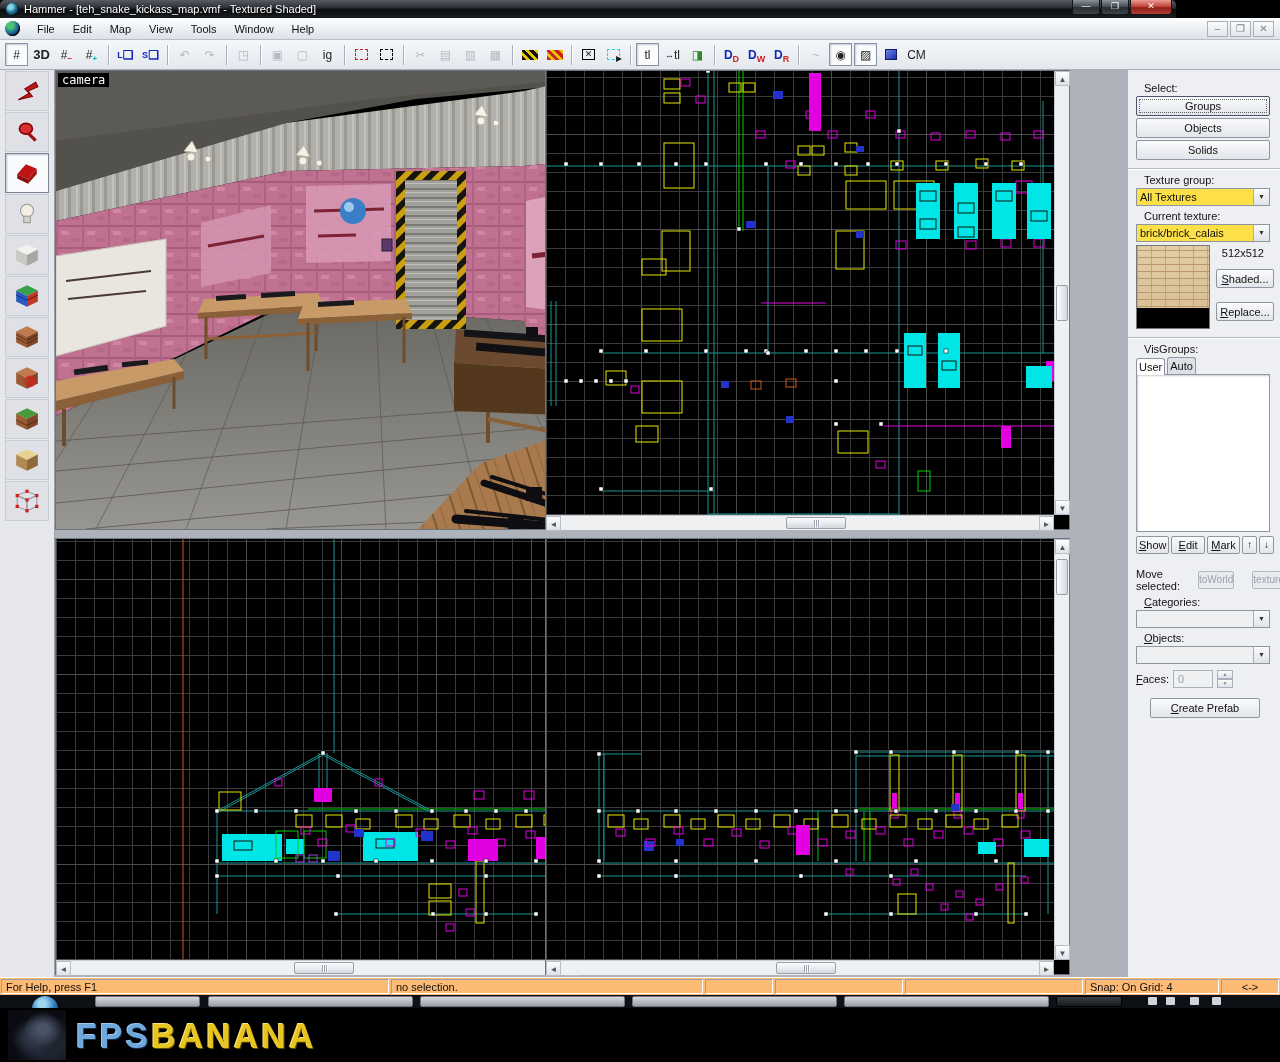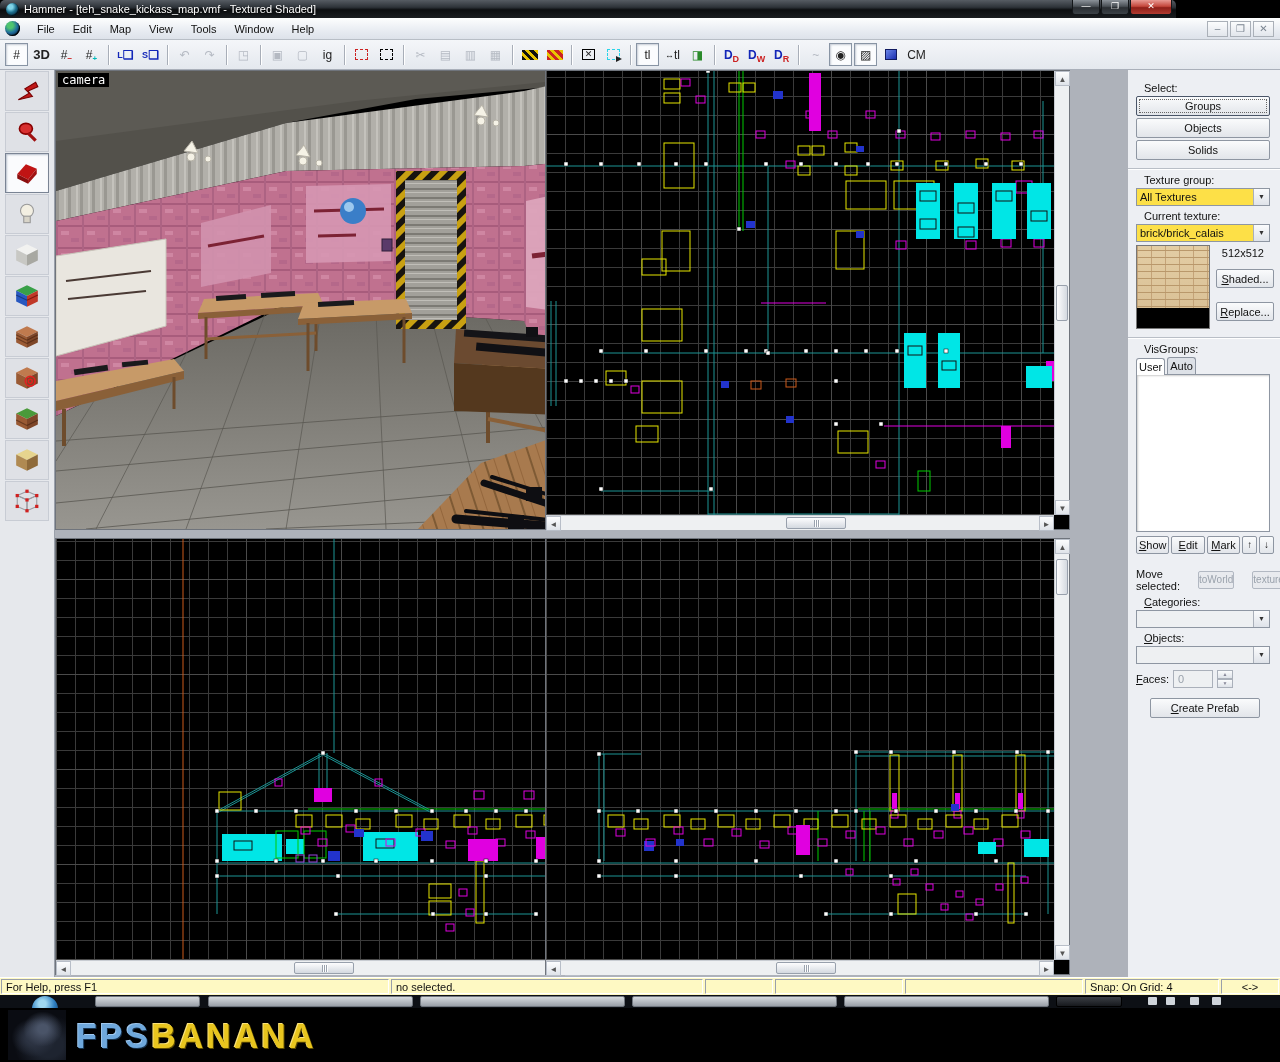--- a/index.html
+++ b/index.html
@@ -127,21 +127,21 @@
   .movsel .lbl{width:46px;line-height:1.1}
   .btn.mov{width:44px;height:18px;margin:0;line-height:16px;font-size:10px}
   .facesrow{display:flex;align-items:center;gap:4px;margin-top:6px}
   .facesbox{width:40px;height:18px;border:1px solid #aab0ba;background:#eef0f2;color:#9aa2ac;padding:2px 4px}
   .spin{display:flex;flex-direction:column}
   .spin div{width:16px;height:9px;border:1px solid #aab0ba;background:linear-gradient(#fafbfc,#dfe3e9);
     font-size:5px;line-height:7px;text-align:center;color:#889}
   #createprefab{width:110px;margin:10px auto 0}
 
   
-  #statusbar{position:absolute;left:0;top:977px;width:1280px;height:18px;background:#fef9c3;display:flex;
+  #statusbar{position:absolute;left:0;top:977px;width:1280px;height:18px;background:#fdba74;display:flex;
     border-top:1px solid #fff}
   .pane{border:1px solid;border-color:#9aa0aa #fff #fff #9aa0aa;margin:1px 1px;padding:1px 4px;white-space:nowrap;overflow:hidden}
   .pane.p0{flex:1}.pane.p1{width:312px}.pane.p2{width:68px}.pane.p3{width:128px}.pane.p4{width:178px}
   .pane.p5{width:134px}.pane.p6{width:58px;text-align:center}
 
   
   #taskbar{position:absolute;left:0;top:995px;width:1280px;height:13px;background:#0d1015;overflow:hidden}
   .orb{position:absolute;left:32px;top:1px;width:26px;height:26px;border-radius:50%;
     background:radial-gradient(circle at 40% 30%,#9fd8f0 0 15%,#2f7fc0 50%,#11406e 80%)}
   .tbut{position:absolute;top:1px;height:11px;border-radius:2px;
@@ -1011,21 +1011,21 @@
           <div>▲</div>
           <div>▼</div>
         </div>
       </div>
       <div class="btn uf" id="createprefab">Create Prefab</div>
     </div>
   </div>
 
   <div id="statusbar">
     <div class="pane p0">For Help, press F1</div>
-    <div class="pane p1">no selected.</div>
+    <div class="pane p1">no selection.</div>
     <div class="pane p2"></div>
     <div class="pane p3"></div>
     <div class="pane p4"></div>
     <div class="pane p5">Snap: On Grid: 4</div>
     <div class="pane p6">&lt;-&gt;</div>
   </div>
 
   <div id="taskbar">
     <div class="orb"></div>
     <div class="tbut" style="left:95px;width:105px"></div>

